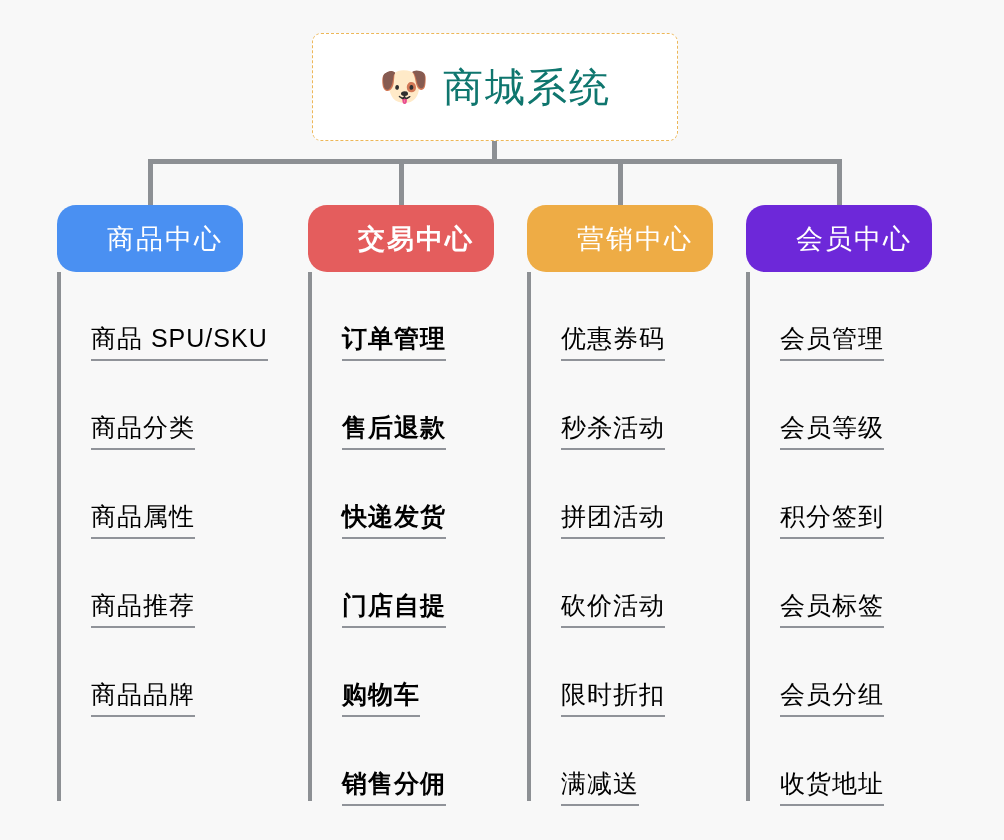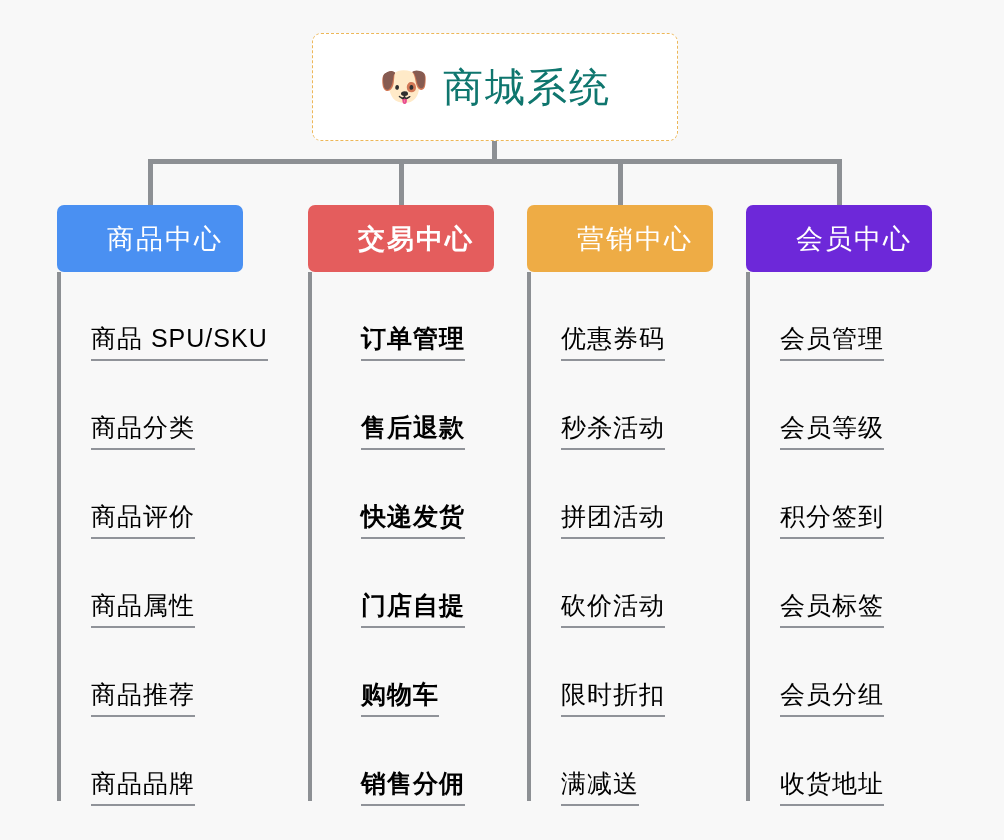--- a/index.html
+++ b/index.html
@@ -42,21 +42,21 @@
   
   .conn{position:absolute;background:#8d9094;}
   .conn-root-stem{left:492px;top:141px;width:5px;height:22px;}
   .conn-bus{left:148px;top:159px;width:692px;height:5px;}
   .conn-drop{top:159px;width:5px;height:48px;}
 
   
   .column{position:absolute;top:205px;}
   .cat-head{
     height:67px;
-    border-radius:7px;
+    border-radius:19px;
     display:flex;align-items:center;justify-content:center;
     color:#ffffff;
     font-size:27px;
     letter-spacing:2px;
     box-sizing:border-box;
     padding-left:30px;
   }
   .col-body{position:relative;}
   .spine{
     position:absolute;
@@ -106,36 +106,33 @@
         <div class="cat-head" style="background: rgb(74, 144, 242);">商品中心</div>
         <div class="col-body" style="height: 534px;">
           <div class="spine" style="background: rgb(141, 144, 148); height: 529px;"></div>
           <div class="item">
             <span class="item-inner">商品 SPU/SKU</span>
           </div>
           <div class="item">
             <span class="item-inner">商品分类</span>
           </div>
           <div class="item">
-            <span class="item-inner">商品评价</span>
-          </div>
-          <div class="item">
             <span class="item-inner">商品属性</span>
           </div>
           <div class="item">
             <span class="item-inner">商品推荐</span>
           </div>
           <div class="item">
             <span class="item-inner">商品品牌</span>
           </div>
         </div>
       </div>
       <div class="column" style="left: 308px; width: 186px; font-weight: bold;">
         <div class="cat-head" style="background: rgb(228, 93, 93);">交易中心</div>
-        <div class="col-body" style="height: 534px; padding-left: 19px;">
+        <div class="col-body" style="height: 534px;">
           <div class="spine" style="background: rgb(141, 144, 148); height: 529px;"></div>
           <div class="item">
             <span class="item-inner">订单管理</span>
           </div>
           <div class="item">
             <span class="item-inner">售后退款</span>
           </div>
           <div class="item">
             <span class="item-inner">快递发货</span>
           </div>

